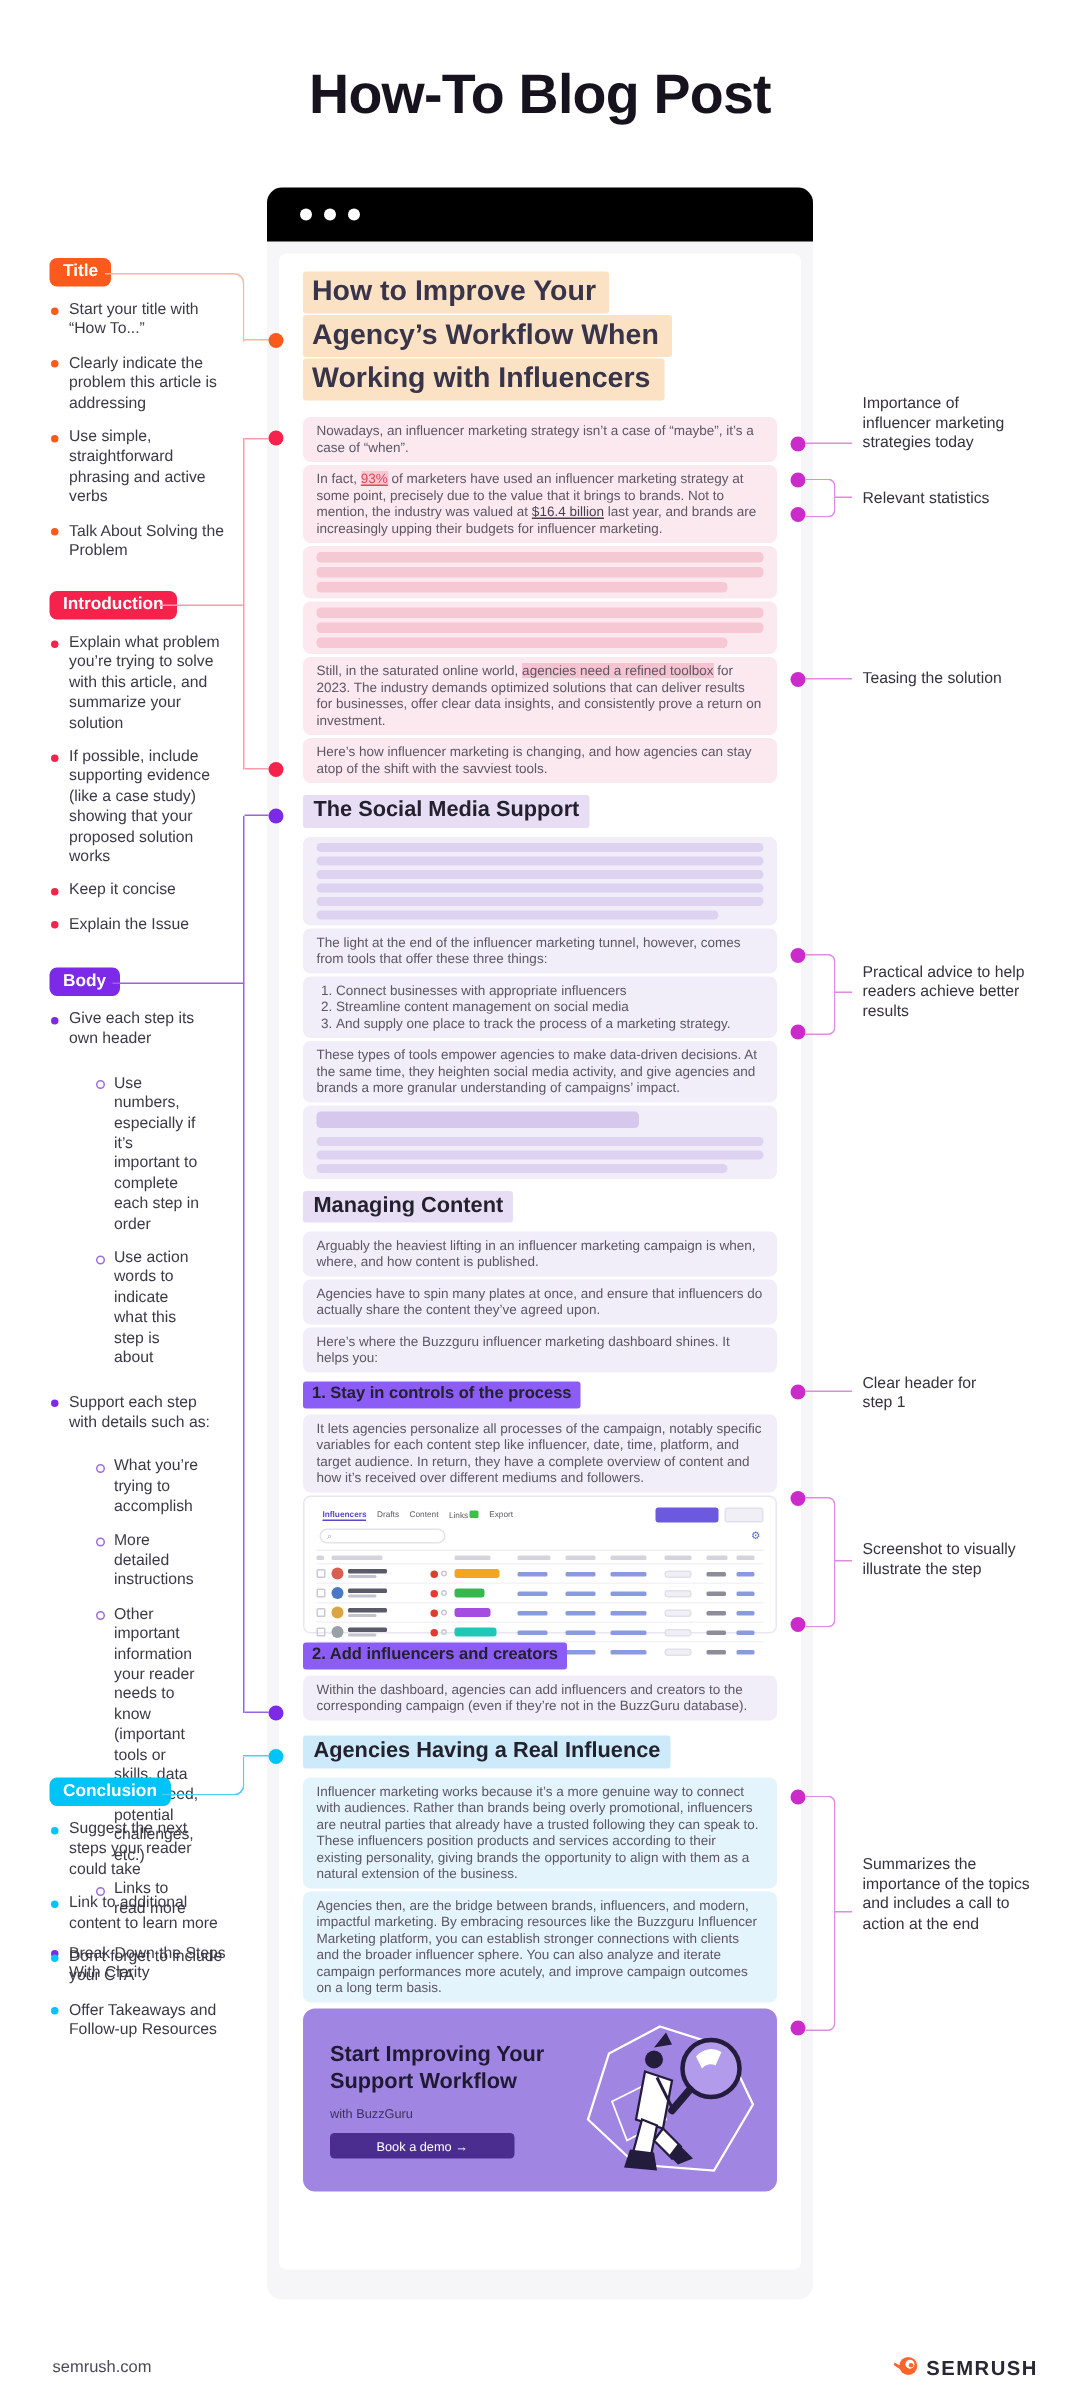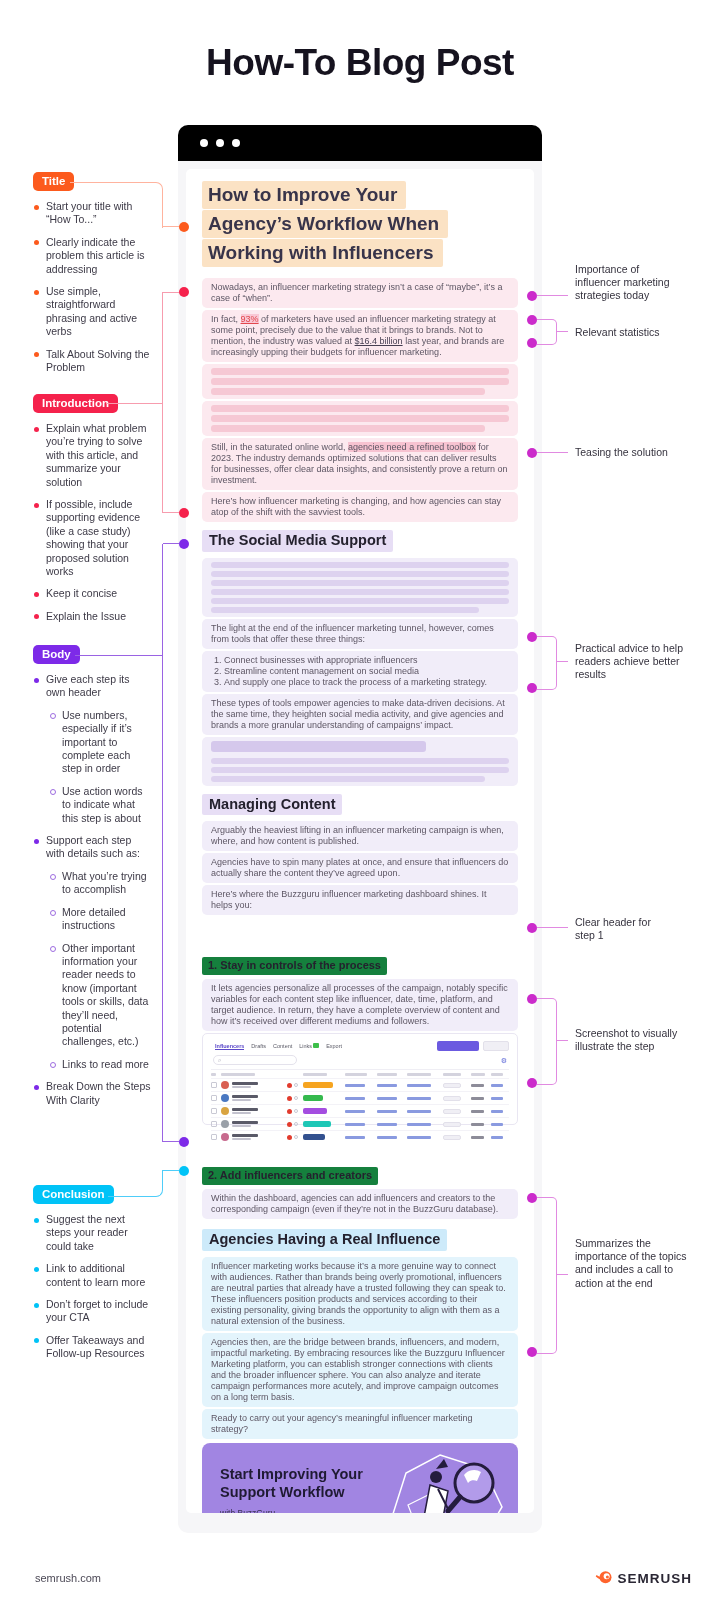--- a/index.html
+++ b/index.html
@@ -35,21 +35,21 @@
   .ph .bar{height:7px;border-radius:3px;margin:0 0 3px;}
   .ph .bar:last-child{margin-bottom:0;}
   .ph.pink .bar{background:#f6c8d4;}
   .ph.lav .bar{background:#ddd2ef;height:6px;}
   .bar.w92{width:92%;}
   .bar.w90{width:90%;}
   .bar.tbar{height:11px !important;width:72%;background:#d5c8ec !important;margin-bottom:6px;}
   .h2{margin:8px 0 6px;font-size:14.5px;font-weight:700;color:#24212e;line-height:1;}
   .h3{margin:6px 0 4px;font-size:11px;font-weight:700;color:#24212e;line-height:1;}
   .hl-lav{background:#e7def5;display:inline-block;padding:3px 7px 4px;border-radius:2px;}
-  .hl-lav2{background:#15803d;display:inline-block;padding:3px 6px 4px;border-radius:2px;margin-top:36px;}
+  .hl-lav2{background:#8b5cf6;display:inline-block;padding:3px 6px 4px;border-radius:2px;}
   .hl-blue{background:#cdeafa;display:inline-block;padding:3px 7px 4px;border-radius:2px;}
   .num-list{margin:0 0 2px;background:#f1edf9;border-radius:5px;
     padding:4px 9px 4px 22px;font-size:9px;line-height:11px;color:#5d5664;}
   .num-list li{margin:0;}
 
   
   .dash{background:#fff;border:1px solid #e9e6f2;border-radius:5px;margin:2px 0;
     padding:6px 8px 4px;height:92px;box-sizing:border-box;}
   .dash-tabs{display:flex;align-items:center;gap:7px;font-size:5.5px;color:#5a5a66;
     padding:1px 0 4px 4px;}
@@ -106,21 +106,21 @@
     padding:3px 9px 4px;border-radius:5px;}
   .notes{list-style:none;margin:9px 0 0;padding:0;font-size:10.5px;color:#3c3946;
     line-height:13.4px;}
   .notes li{position:relative;padding-left:13px;margin-bottom:9px;}
   .notes li::before{content:"";position:absolute;left:1px;top:4.5px;width:5px;height:5px;
     border-radius:50%;}
   .dot-title li::before{background:#fc5a1d;}
   .dot-intro li::before{background:#f5224c;}
   .dot-body li::before{background:#7d2ae8;}
   .dot-concl li::before{background:#00c3f7;}
-  .subs{list-style:none;margin:2px;padding:0 0 0 14px;}
+  .subs{list-style:none;margin:16px;padding:0 0 0 14px;}
   .subs li::before{background:transparent !important;border:1px solid #9d6ce0;
     width:4px;height:4px;}
 
   
   .rnote{position:absolute;font-size:10.5px;color:#35323e;line-height:13.2px;}
 
   
   .ln{position:absolute;}
   .cdot{position:absolute;width:10px;height:10px;border-radius:50%;}
 
@@ -442,21 +442,20 @@
       </div>
     </div>
 
     <div class="h3"><span class="hl-lav2">2. Add influencers and creators</span></div>
     <p class="pg lav">Within the dashboard, agencies can add influencers and creators to the corresponding campaign (even if they’re not in the BuzzGuru database).</p>
 
     <div class="h2" style="margin-top:10px;"><span class="hl-blue">Agencies Having a Real Influence</span></div>
 
     <p class="pg blue">Influencer marketing works because it’s a more genuine way to connect with audiences. Rather than brands being overly promotional, influencers are neutral parties that already have a trusted following they can speak to. These influencers position products and services according to their existing personality, giving brands the opportunity to align with them as a natural extension of the business.</p>
     <p class="pg blue">Agencies then, are the bridge between brands, influencers, and modern, impactful marketing. By embracing resources like the Buzzguru Influencer Marketing platform, you can establish stronger connections with clients and the broader influencer sphere. You can also analyze and iterate campaign performances more acutely, and improve campaign outcomes on a long term basis.</p>
-    <p class="pg blue">Ready to carry out your agency’s meaningful influencer marketing strategy?</p>
 
     <div class="cta">
       <div class="cta-h">Start Improving Your Support Workflow</div>
       <div class="cta-sub">with BuzzGuru</div>
       <div class="cta-btn">Book a demo →</div>
       <div class="cta-art">
         <svg width="132" height="114" viewBox="0 0 132 114">
           <path d="M62 8 L106 22 L124 60 L98 104 L46 100 L14 70 L28 26 Z" fill="none" stroke="#ffffff" stroke-width="1.5"></path>
           <path d="M30 58 L58 44 L66 70 L40 84 Z" fill="none" stroke="#ffffff" stroke-width="1.2"></path>
           <circle cx="96" cy="36" r="19" fill="#b29bea" stroke="#241c3d" stroke-width="3"></circle>

